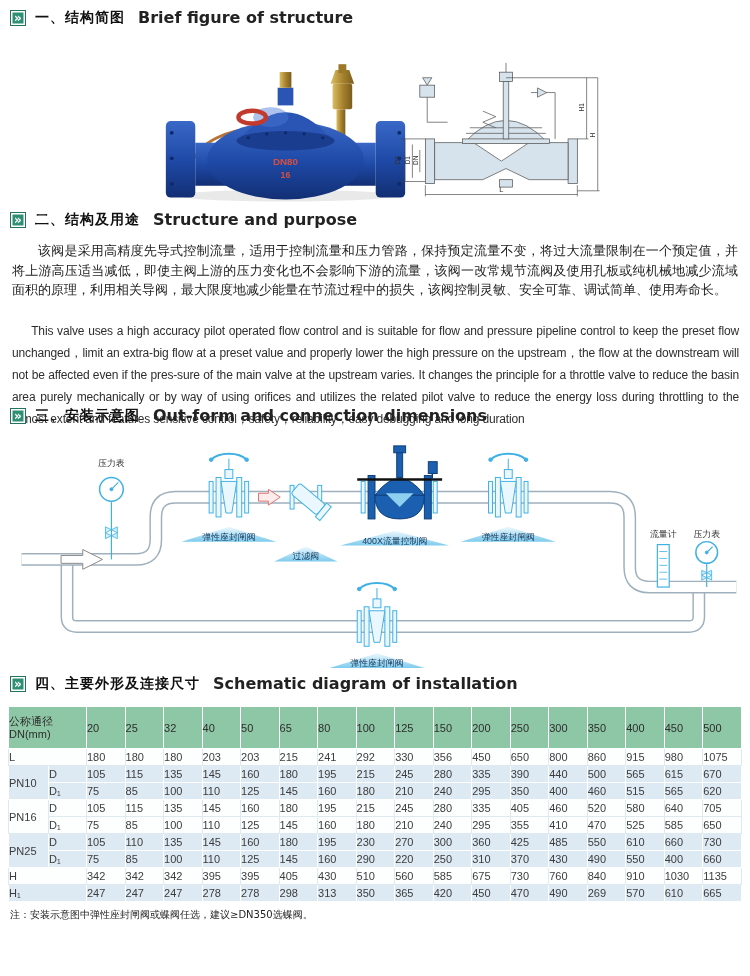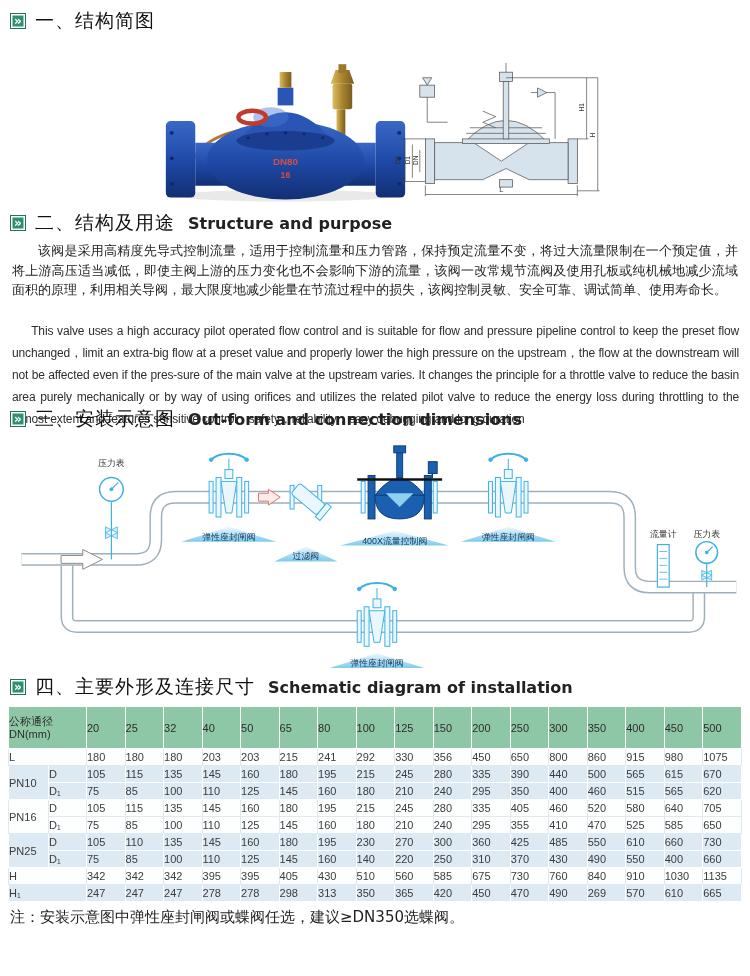--- a/index.html
+++ b/index.html
@@ -2,45 +2,46 @@
 <html><head>
 <meta charset="utf-8">
 <style>
   *{margin:0;padding:0;box-sizing:border-box}
   body{width:750px;height:976px;position:relative;background:#fff;
        font-family:"DejaVu Sans","Liberation Sans",sans-serif;color:#222;overflow:hidden}
   .abs{position:absolute}
   .sec-head{position:absolute;left:10px;display:flex;align-items:center}
   .sec-icon{width:16px;height:16px;background:#2f8f72;color:#fff;font-size:12px;font-weight:bold;
             line-height:15px;text-align:center;box-shadow:inset 0 0 0 1.5px #fff;border:1px solid #26735c;flex:0 0 auto}
-  .sec-zh{font-size:19px;font-weight:normal;color:#111;margin-left:9px;letter-spacing:1px;white-space:nowrap}
+  .sec-zh{font-size:14px;font-weight:bold;color:#111;margin-left:9px;letter-spacing:1px;white-space:nowrap}
   .sec-en{font-size:16px;font-weight:bold;color:#222;margin-left:13px;white-space:nowrap}
   .para-zh{position:absolute;left:12px;width:726px;font-size:13px;line-height:19.5px;
            text-align:justify;text-indent:2em;color:#1d1d1d}
   .para-en{position:absolute;left:12px;width:727px;font-family:"Liberation Sans",sans-serif;
            font-size:12px;line-height:22px;text-align:justify;text-indent:1.6em;color:#2e2e2e;letter-spacing:-0.15px}
   .fig{position:absolute;top:46px}
   table.dims{position:absolute;left:8px;top:706px;width:734px;border-collapse:collapse;
              table-layout:fixed;font-size:11px;color:#3c3c3c;text-align:left;
              font-family:"Liberation Sans",sans-serif}
   .dims th{background:#8ec7a6;border:1px solid #fff;font-weight:normal;color:#2d2d2d;height:42px;font-size:11px}
   .dims th div{line-height:13px}
   .dims td{border:1px solid #dfe9f1;height:17px;padding:1px 0;background:#fdfefe}
   .dims tr.shade td{background:#dde9f3;border-color:#fff}
   .notes{position:absolute;left:10px;top:908px;width:733px}
-  .note-zh{font-size:15px;color:#1e1e1e;margin-bottom:4px}
+  .note-zh{font-size:10px;color:#1e1e1e;margin-bottom:4px}
   .note-en{font-family:"Liberation Sans",sans-serif;font-size:11px;line-height:14px;color:#333}
   svg text{font-family:"Liberation Sans","DejaVu Sans",sans-serif}
 </style>
 </head>
 <body>
 
 <div class="sec-head" style="top:8px">
   <span class="sec-icon">»</span>
   <span class="sec-zh">一、结构简图</span>
+  <span class="sec-en">Brief figure of structure</span>
 </div>
 
 <div class="fig" style="left:158px">
   <svg width="255" height="158" viewBox="0 0 260 160">
     <defs>
       <linearGradient id="bodyBlue" x1="0" y1="0" x2="0" y2="1">
         <stop offset="0" stop-color="#3a68c6"></stop>
           <stop offset="0.5" stop-color="#1f4aa8"></stop>
           <stop offset="1" stop-color="#122f74"></stop>
       </linearGradient>
@@ -454,21 +455,21 @@
       </tr>
       <tr class="shade">
         <td>D₁</td>
         <td>75</td>
         <td>85</td>
         <td>100</td>
         <td>110</td>
         <td>125</td>
         <td>145</td>
         <td>160</td>
-        <td>140</td>
+        <td>290</td>
         <td>220</td>
         <td>250</td>
         <td>310</td>
         <td>370</td>
         <td>430</td>
         <td>490</td>
         <td>550</td>
         <td>400</td>
         <td>660</td>
       </tr>

